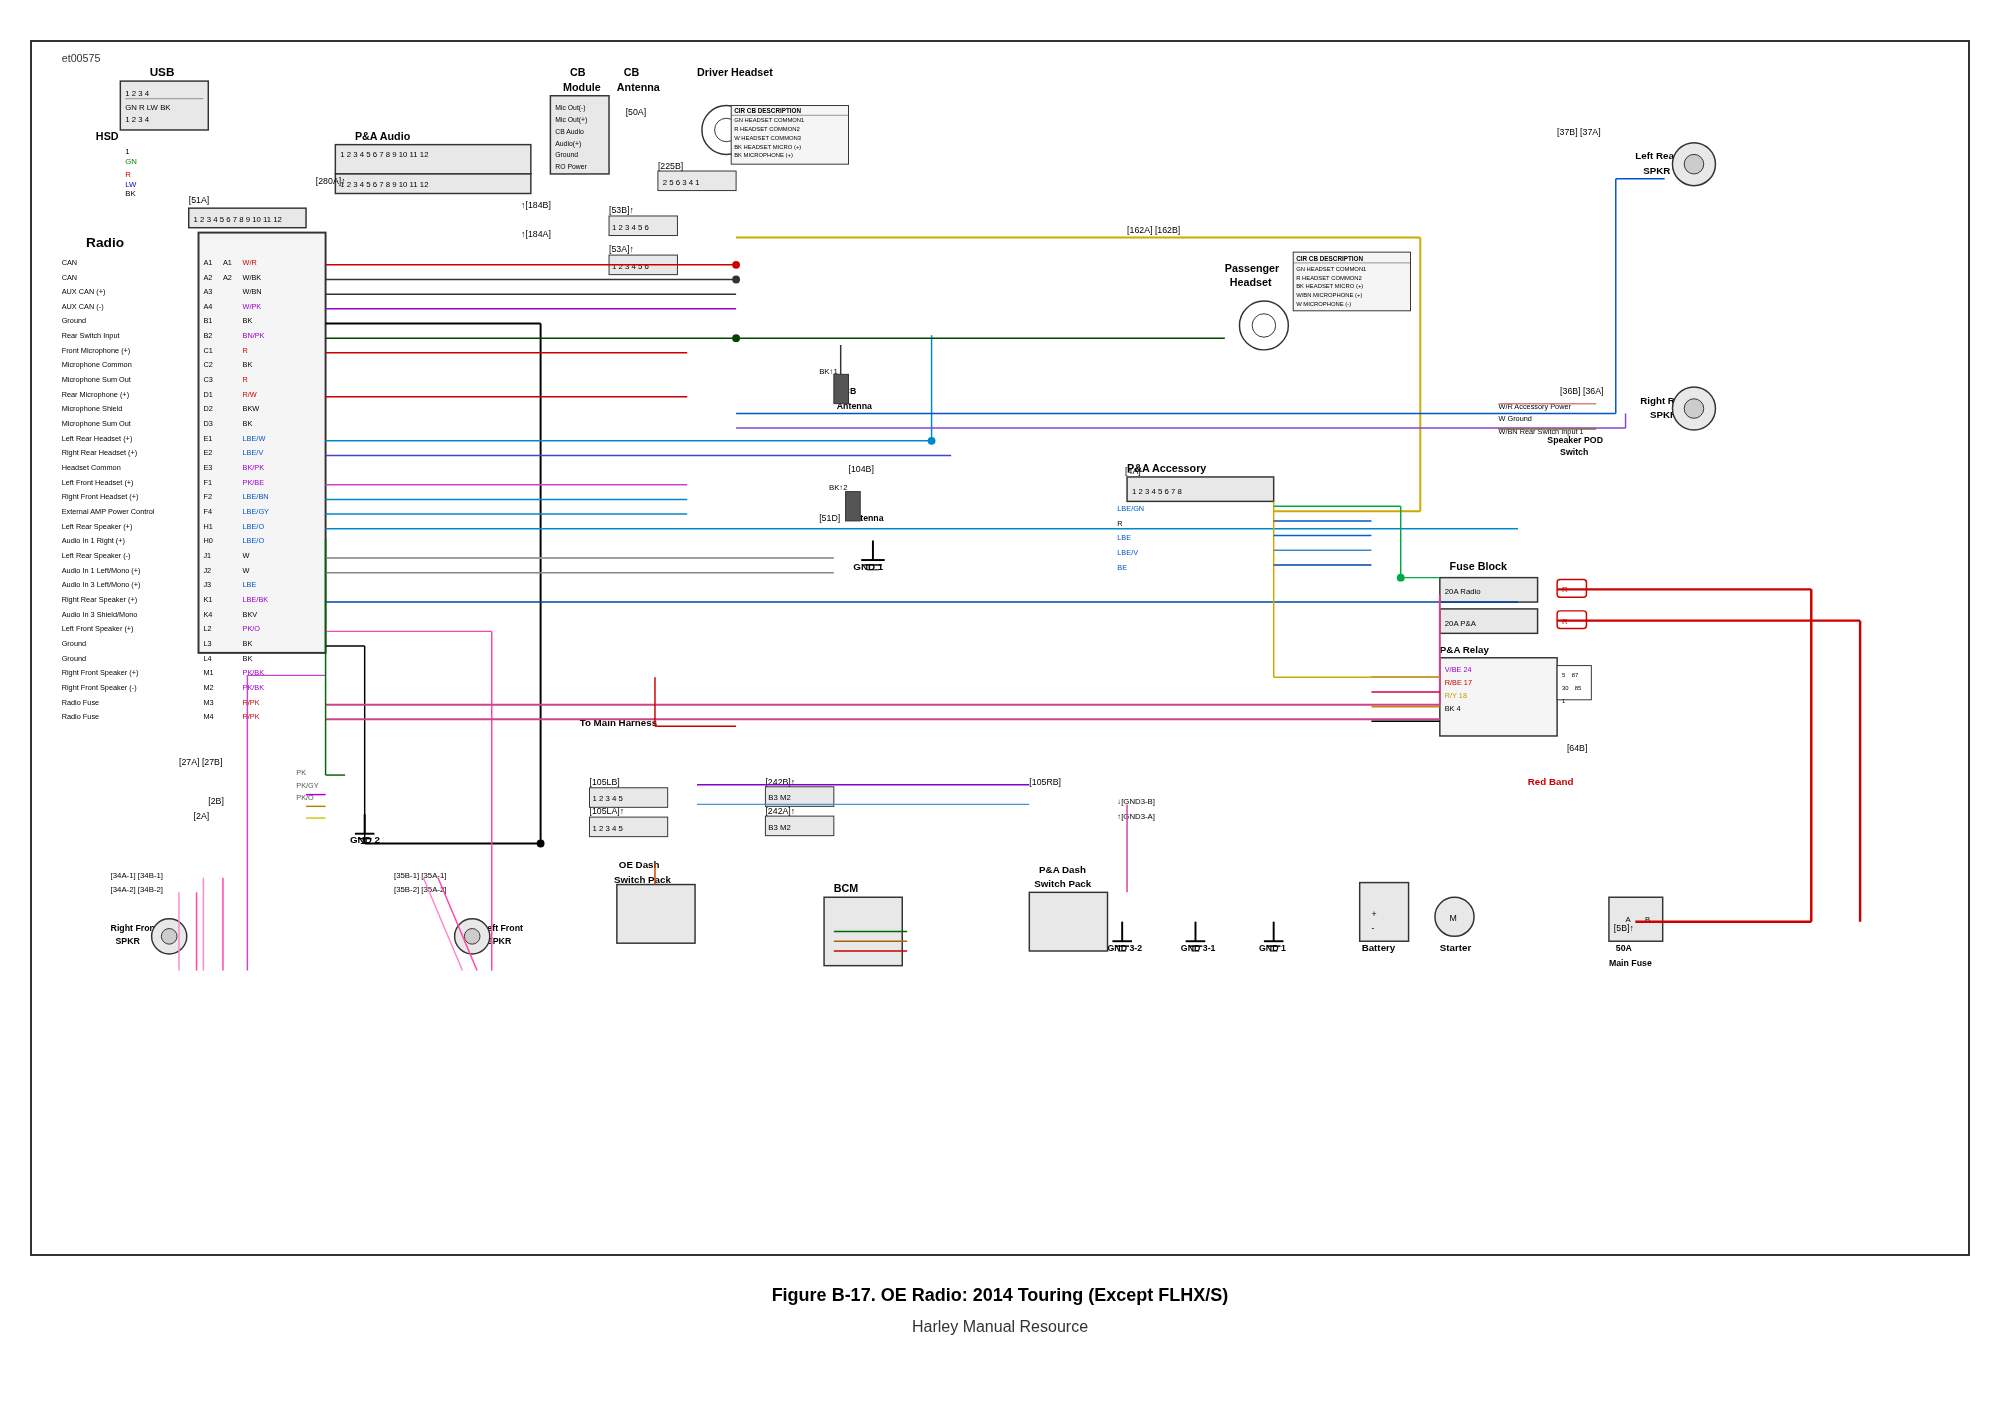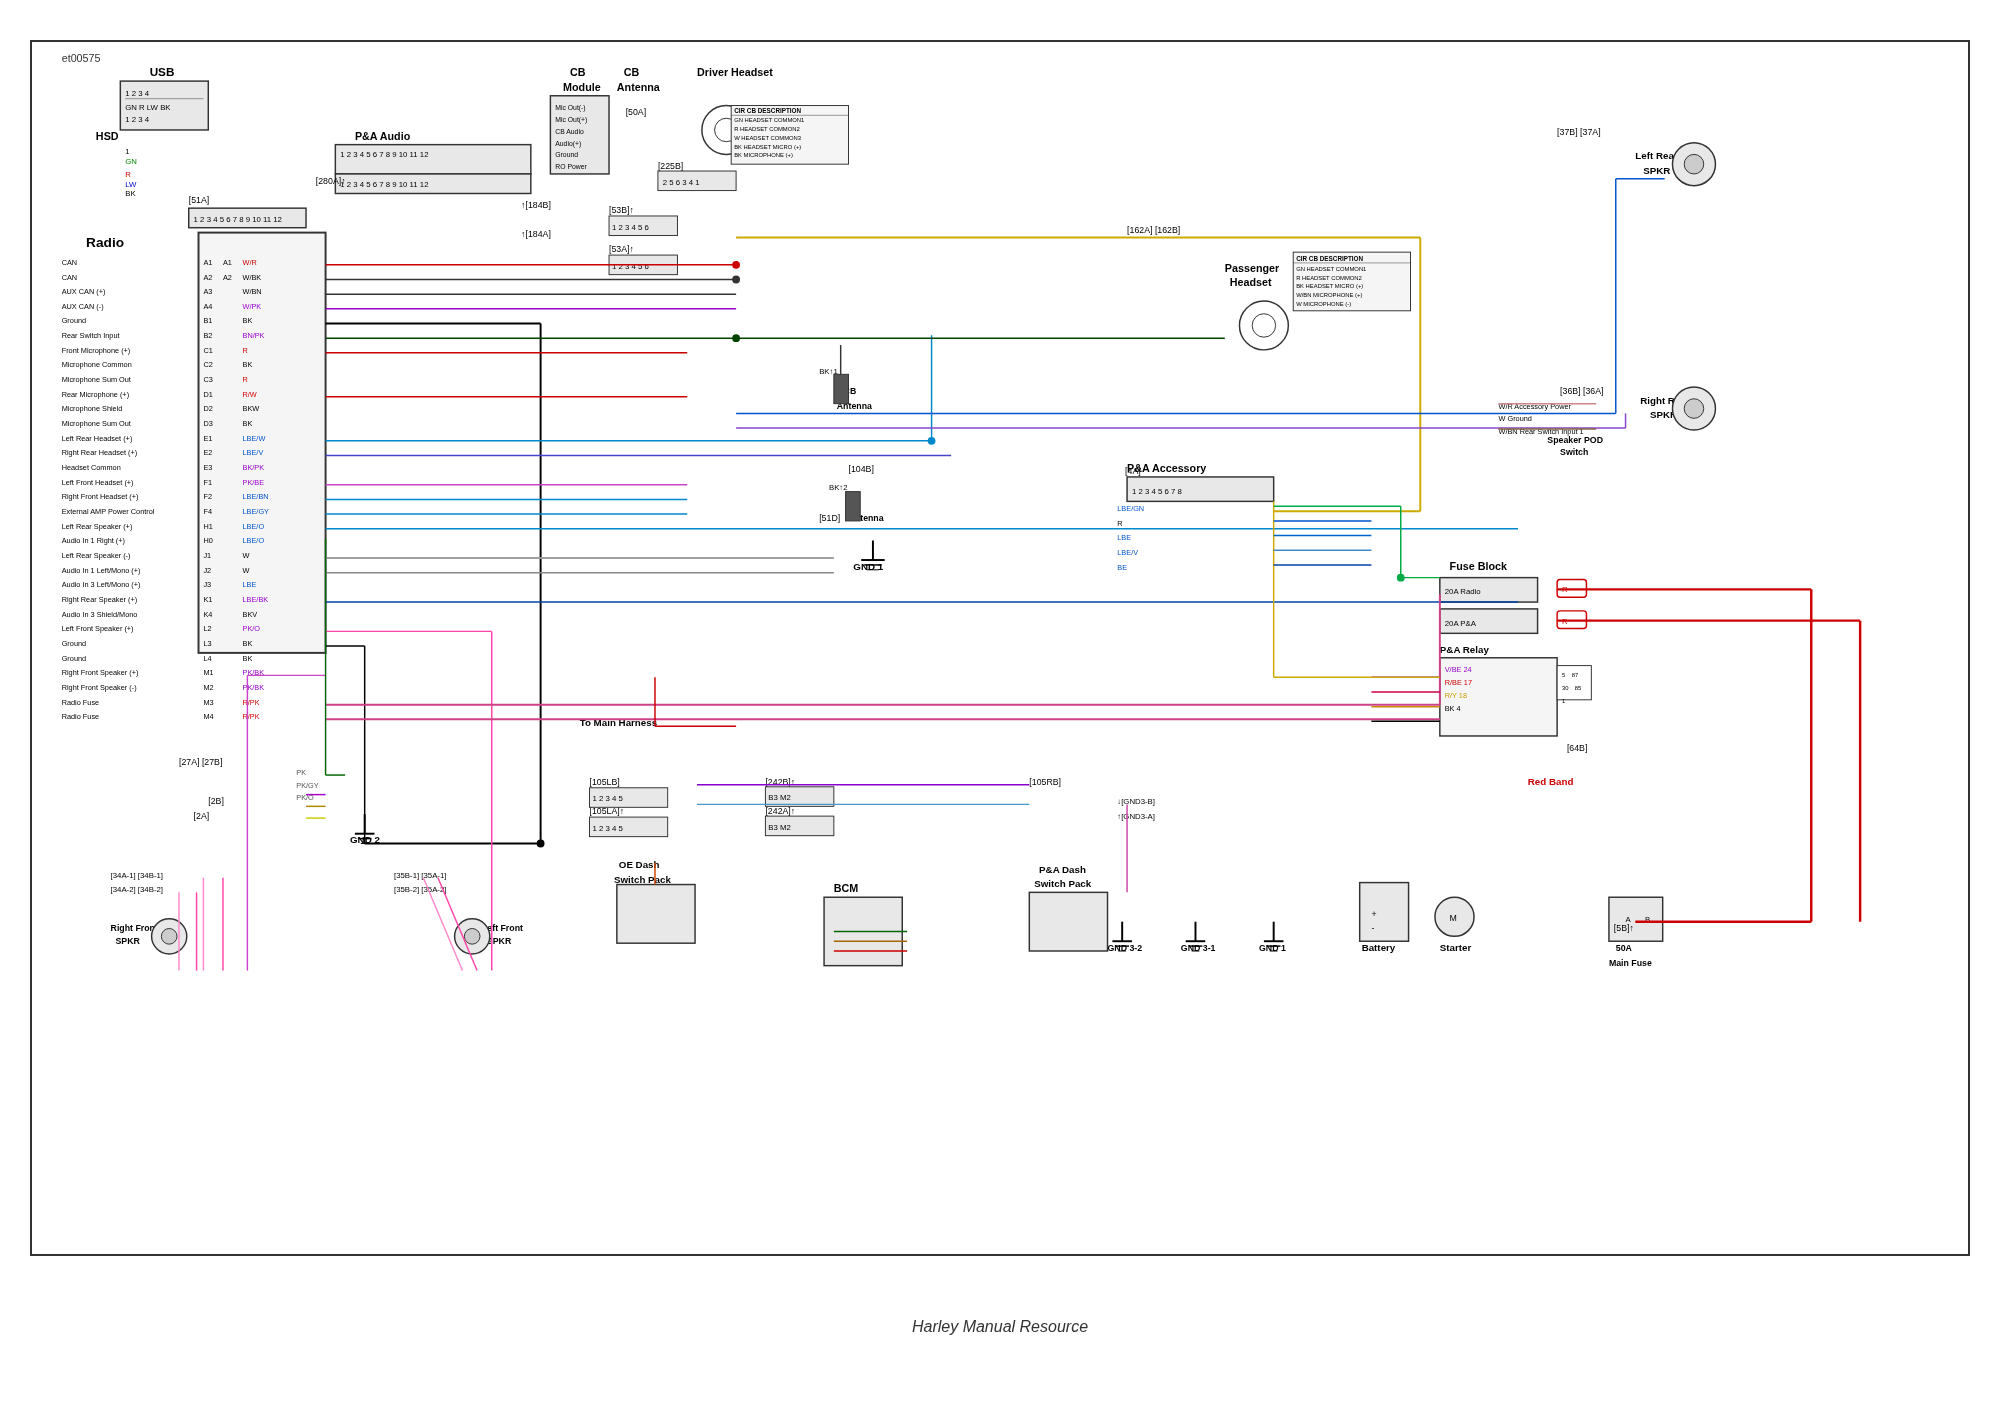--- a/index.html
+++ b/index.html
@@ -42,21 +42,20 @@
       color: #000;
     }
 
     .harley-subtitle {
       position: absolute;
       bottom: 40px;
       left: 0;
       right: 0;
       text-align: center;
       font-size: 16px;
-      font-style: italic;
       color: #333;
     }
 
     
     .wiring-svg {
       position: absolute;
       top: 0;
       left: 0;
       width: 100%;
       height: 100%;
@@ -589,17 +588,18 @@
       <text x="1273" y="234" font-size="6" font-family="Arial">GN   HEADSET COMMON1</text>
       <text x="1273" y="243" font-size="6" font-family="Arial">R    HEADSET COMMON2</text>
       <text x="1273" y="252" font-size="6" font-family="Arial">BK   HEADSET MICRO (+)</text>
       <text x="1273" y="261" font-size="6" font-family="Arial">W/BN MICROPHONE (+)</text>
       <text x="1273" y="270" font-size="6" font-family="Arial">W    MICROPHONE (-)</text>
 
     </svg>
 
   </div>
 
+  <div class="figure-title">Figure B-17. OE Radio: 2014 Touring (Except FLHX/S)</div>
 
   <div class="harley-subtitle">Harley Manual Resource</div>
 
 
 </div>
 
 </body></html>

